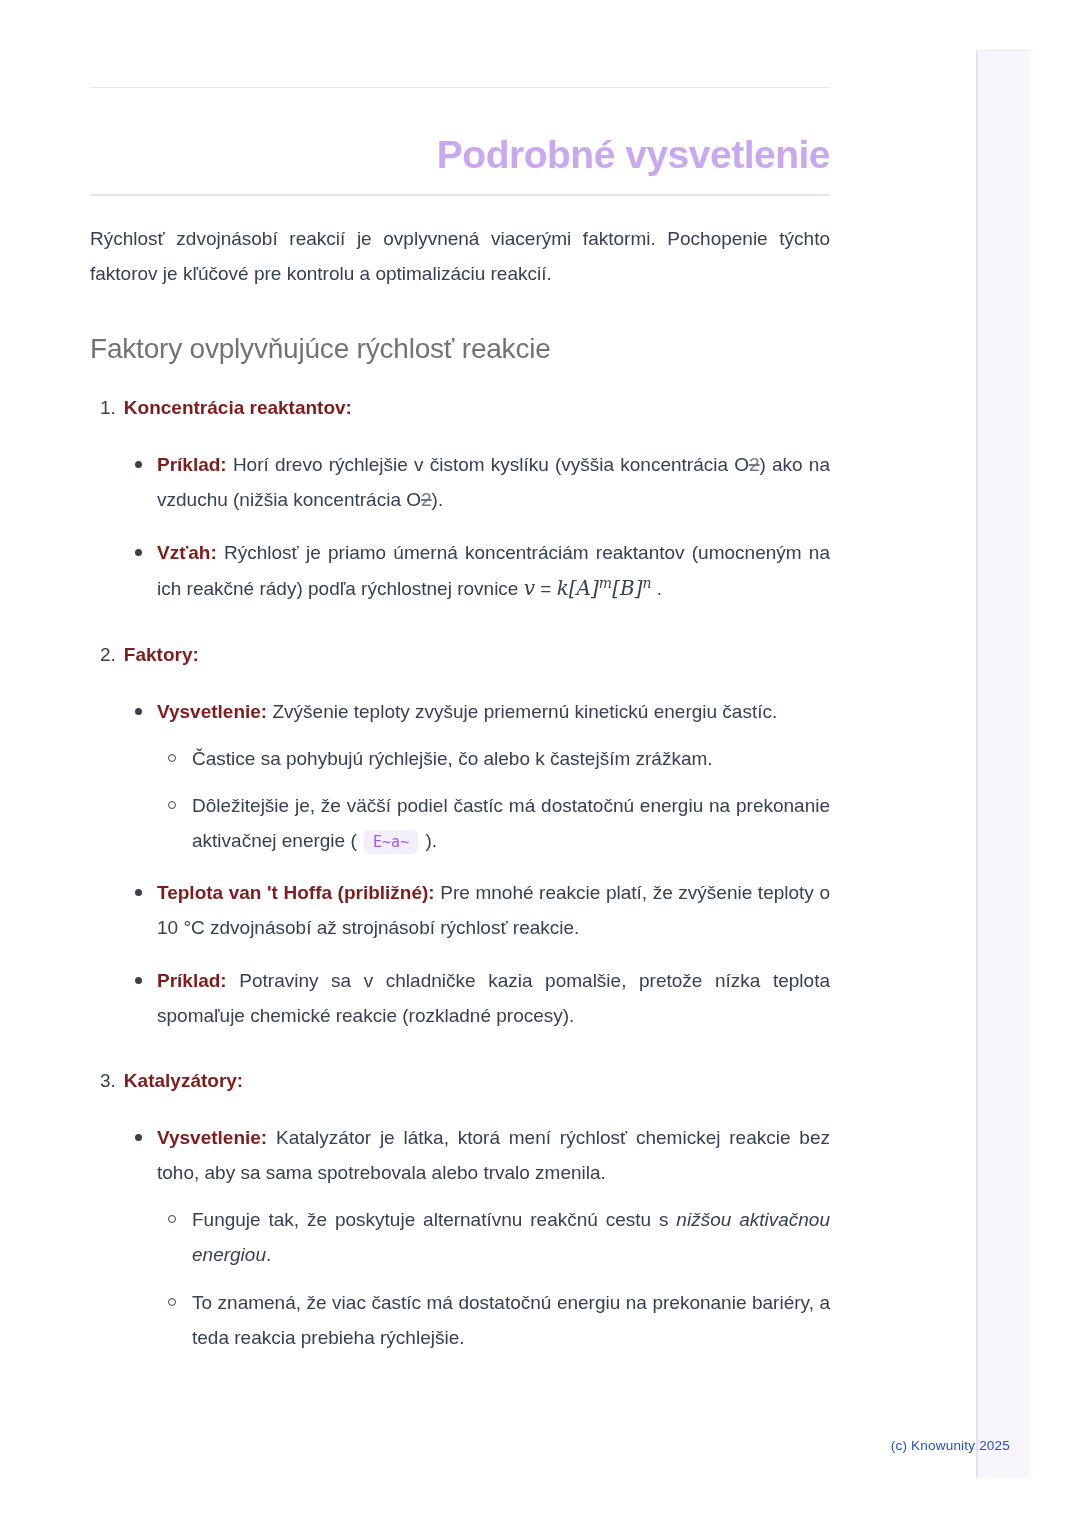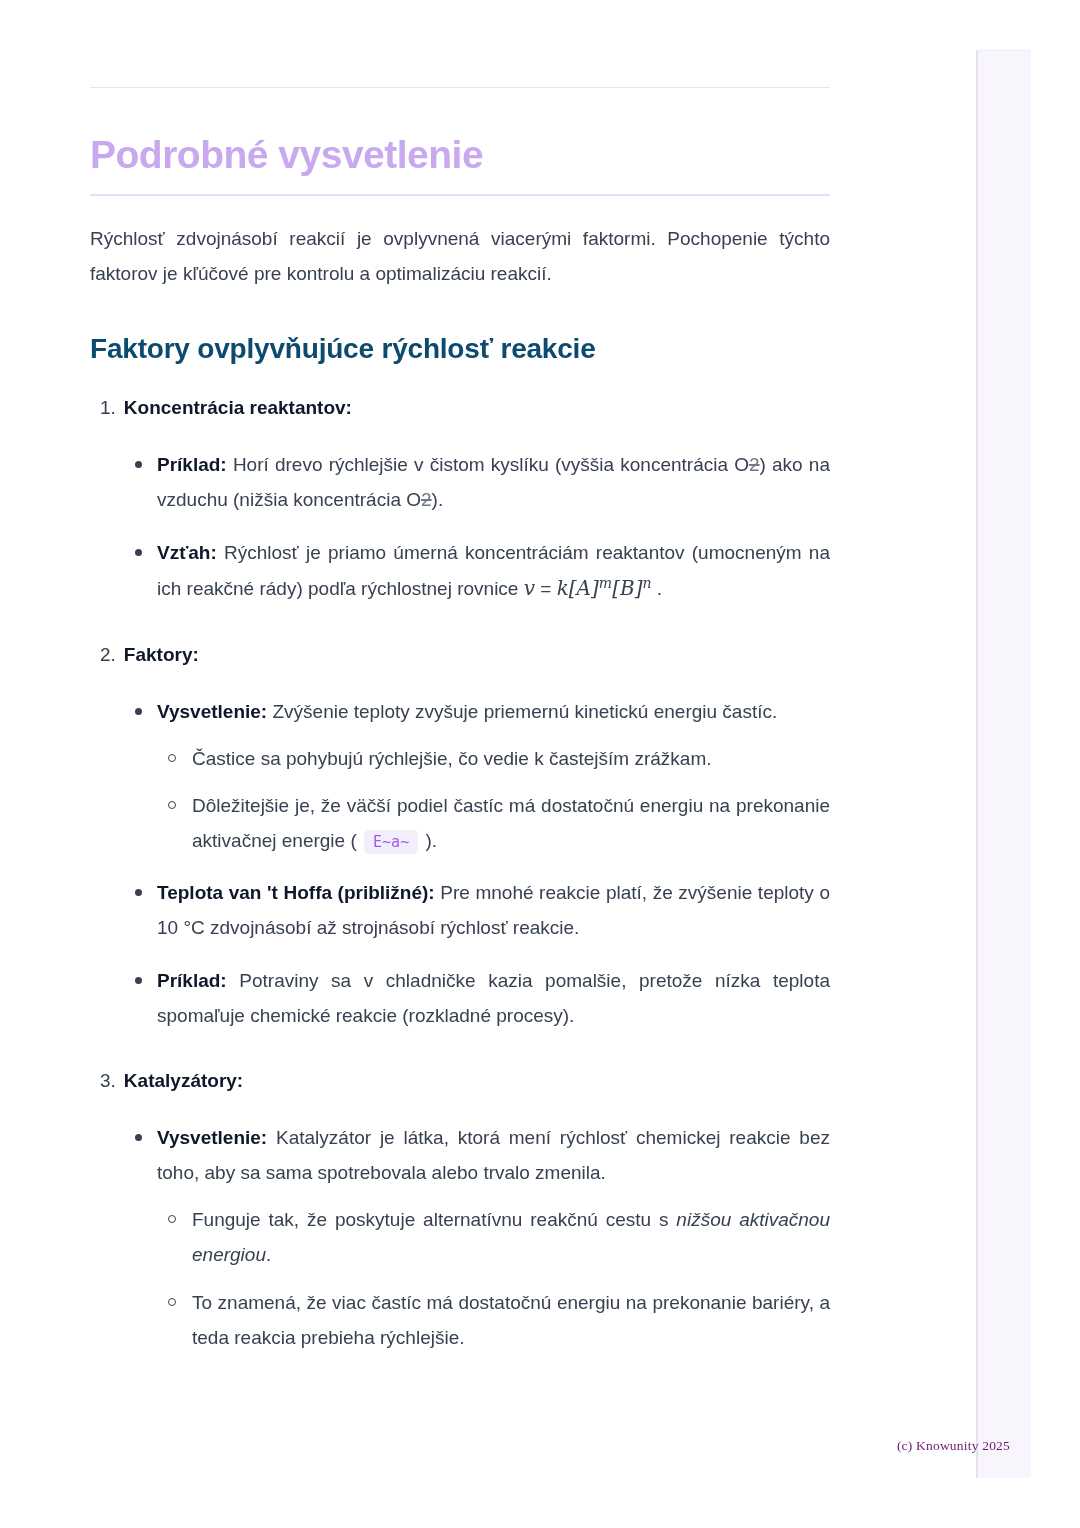--- a/index.html
+++ b/index.html
@@ -15,24 +15,23 @@
     left: 976px; top: 50px;
     width: 55px; height: 1428px;
     background: #f8f5fd;
     border-left: 2px solid #e7dff3;
     border-top: 1px solid #efeaf8;
   }
   .copyright {
     position: absolute;
     top: 1438px; right: 70px;
     font-size: 13.5px;
-    color: #701a75;
+    color: #1d4ed8;
     letter-spacing: .2px;
     z-index: 2;
-    font-family: Liberation Serif, serif;
   }
   .content {
     position: absolute;
     left: 90px; top: 0;
     width: 740px;
     padding-top: 50px;
     font-size: 19px;
     line-height: 1.85;
   }
   .intro {
@@ -45,34 +44,35 @@
     border-top: 1px solid #e8e8ec;
     margin-top: 37px;
   }
   h1.page-title {
     margin-top: 44px;
     font-size: 39px;
     font-weight: 700;
     color: #c8a8ee;
     letter-spacing: -0.5px;
     line-height: 1.2;
+    text-align: right;
   }
   .title-underline {
     border-top: 2px solid #e9def7;
     margin-top: 15px;
   }
   p.lead-paragraph {
     margin-top: 25px;
     text-align: justify;
   }
   h2.section-heading {
     margin-top: 40px;
     font-size: 28px;
-    font-weight: 700;
-    color: #0c4a6e;
+    font-weight: 400;
+    color: #737373;
     letter-spacing: -0.2px;
     line-height: 1.25;
   }
   ol.factors { list-style: none; margin-top: 24px; }
   li.factor { margin-bottom: 30px; }
   .factor-head { padding-left: 10px; margin-bottom: 22px; }
   .factor-head .num { font-weight: 400; margin-right: 8px; }
   .factor-title { font-weight: 700; }
   ul.bullets { list-style: none; padding-left: 67px; }
   li.bullet { position: relative; margin-bottom: 17px; text-align: justify; }
@@ -84,21 +84,21 @@
   }
   ul.subbullets { list-style: none; padding-left: 35px; margin-top: 2px; }
   li.subbullet { position: relative; margin-top: 12px; text-align: justify; }
   li.subbullet::before {
     content: "";
     position: absolute; left: -24px; top: 13px;
     width: 6px; height: 6px; border-radius: 50%;
     background: #fff;
     border: 1.8px solid #374151;
   }
-  strong { font-weight: 700; color: #0f172a; }
+  strong { font-weight: 700; color: #7f1d1d; }
   em { font-style: italic; }
   code.chip {
     font-family: "DejaVu Sans Mono", monospace;
     font-size: 15px;
     color: #a45ae8;
     background: #f3eefb;
     border-radius: 5px;
     padding: 3px 9px;
     margin: 0 2px;
     white-space: nowrap;
@@ -135,21 +135,21 @@
         <div class="factor-head"><span class="num">1.</span><strong class="factor-title">Koncentrácia reaktantov:</strong></div>
         <ul class="bullets">
           <li class="bullet"><span class="btext"><strong>Príklad:</strong> Horí drevo rýchlejšie v čistom kyslíku (vyššia koncentrácia O<s class="struck">2</s>) ako na vzduchu (nižšia koncentrácia O<s class="struck">2</s>).</span></li>
           <li class="bullet"><span class="btext"><strong>Vzťah:</strong> Rýchlosť je priamo úmerná koncentráciám reaktantov (umocneným na ich reakčné rády) podľa rýchlostnej rovnice <span class="math">v</span> = <span class="math">k[A]</span><sup class="math">m</sup><span class="math">[B]</span><sup class="math">n</sup> .</span></li>
         </ul>
       </li>
       <li class="factor">
         <div class="factor-head"><span class="num">2.</span><strong class="factor-title">Faktory:</strong></div>
         <ul class="bullets">
           <li class="bullet"><span class="btext"><strong>Vysvetlenie:</strong> Zvýšenie teploty zvyšuje priemernú kinetickú energiu častíc.</span><ul class="subbullets">
-              <li class="subbullet"><span class="btext">Častice sa pohybujú rýchlejšie, čo vedie k častejším zrážkam.</span></li>
+              <li class="subbullet"><span class="btext">Častice sa pohybujú rýchlejšie, čo alebo k častejším zrážkam.</span></li>
               <li class="subbullet"><span class="btext">Dôležitejšie je, že väčší podiel častíc má dostatočnú energiu na prekonanie aktivačnej energie ( <code class="chip">E~a~</code> ).</span></li>
             </ul></li>
           <li class="bullet"><span class="btext"><strong>Teplota van 't Hoffa (približné):</strong> Pre mnohé reakcie platí, že zvýšenie teploty o 10 °C zdvojnásobí až strojnásobí rýchlosť reakcie.</span></li>
           <li class="bullet"><span class="btext"><strong>Príklad:</strong> Potraviny sa v chladničke kazia pomalšie, pretože nízka teplota spomaľuje chemické reakcie (rozkladné procesy).</span></li>
         </ul>
       </li>
       <li class="factor">
         <div class="factor-head"><span class="num">3.</span><strong class="factor-title">Katalyzátory:</strong></div>
         <ul class="bullets">
           <li class="bullet"><span class="btext"><strong>Vysvetlenie:</strong> Katalyzátor je látka, ktorá mení rýchlosť chemickej reakcie bez toho, aby sa sama spotrebovala alebo trvalo zmenila.</span><ul class="subbullets">

